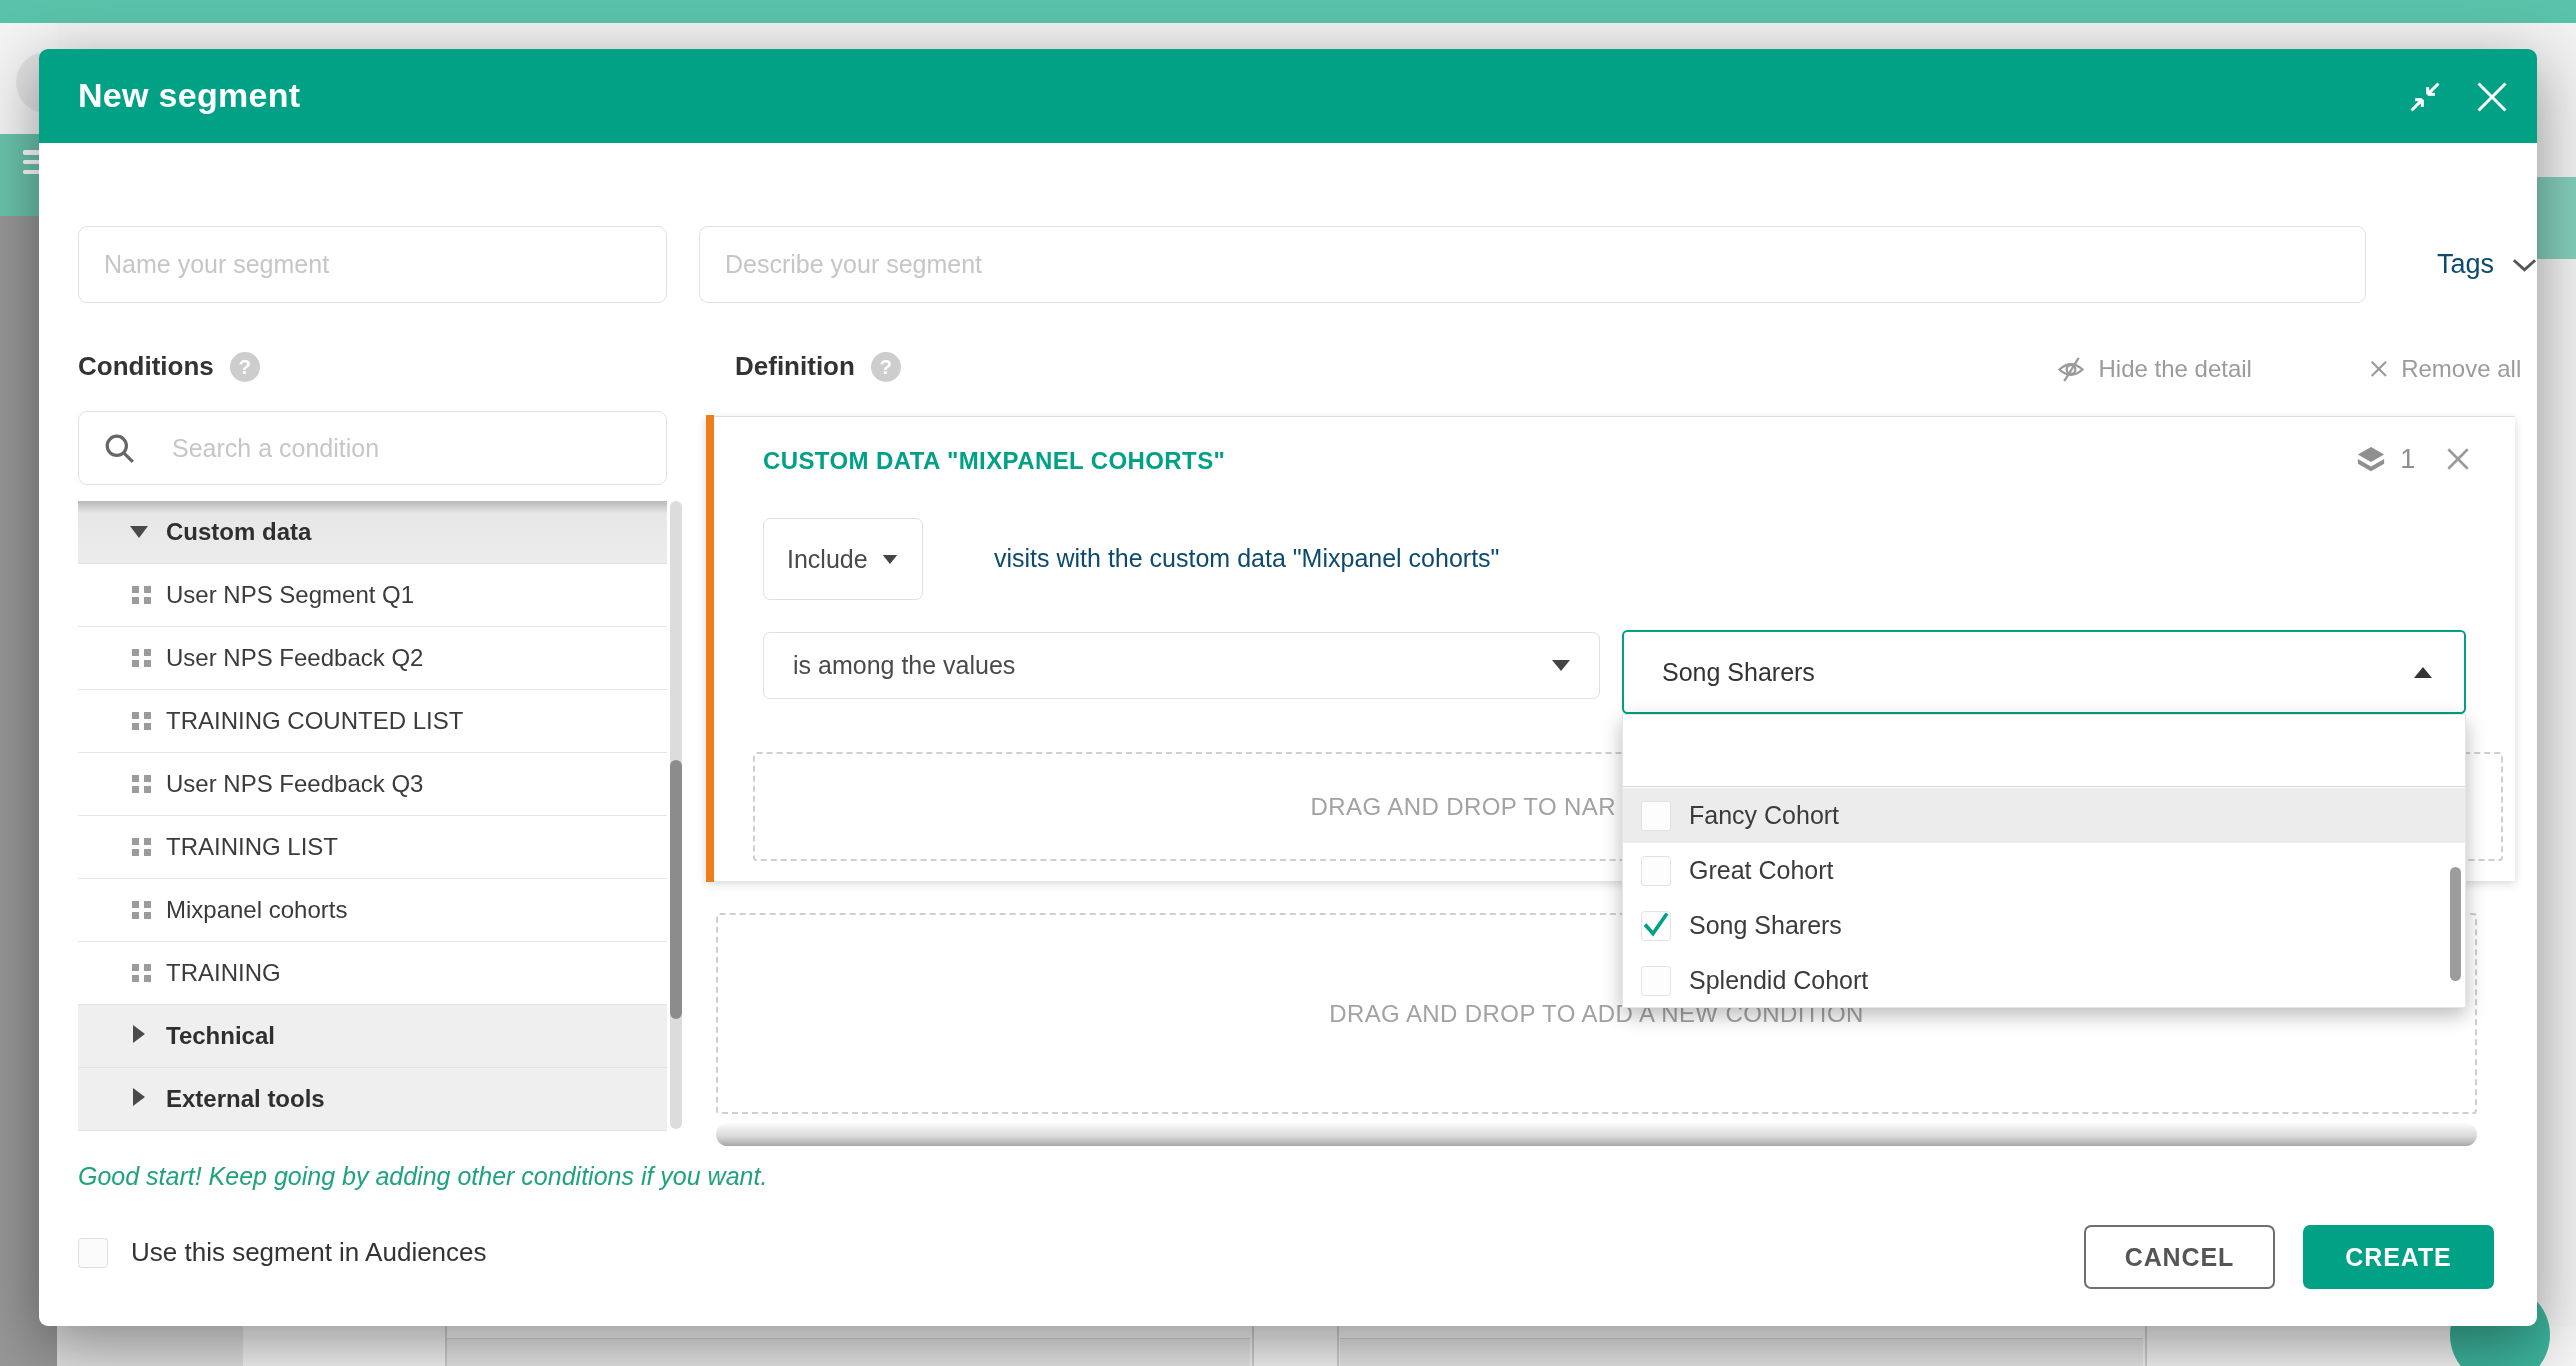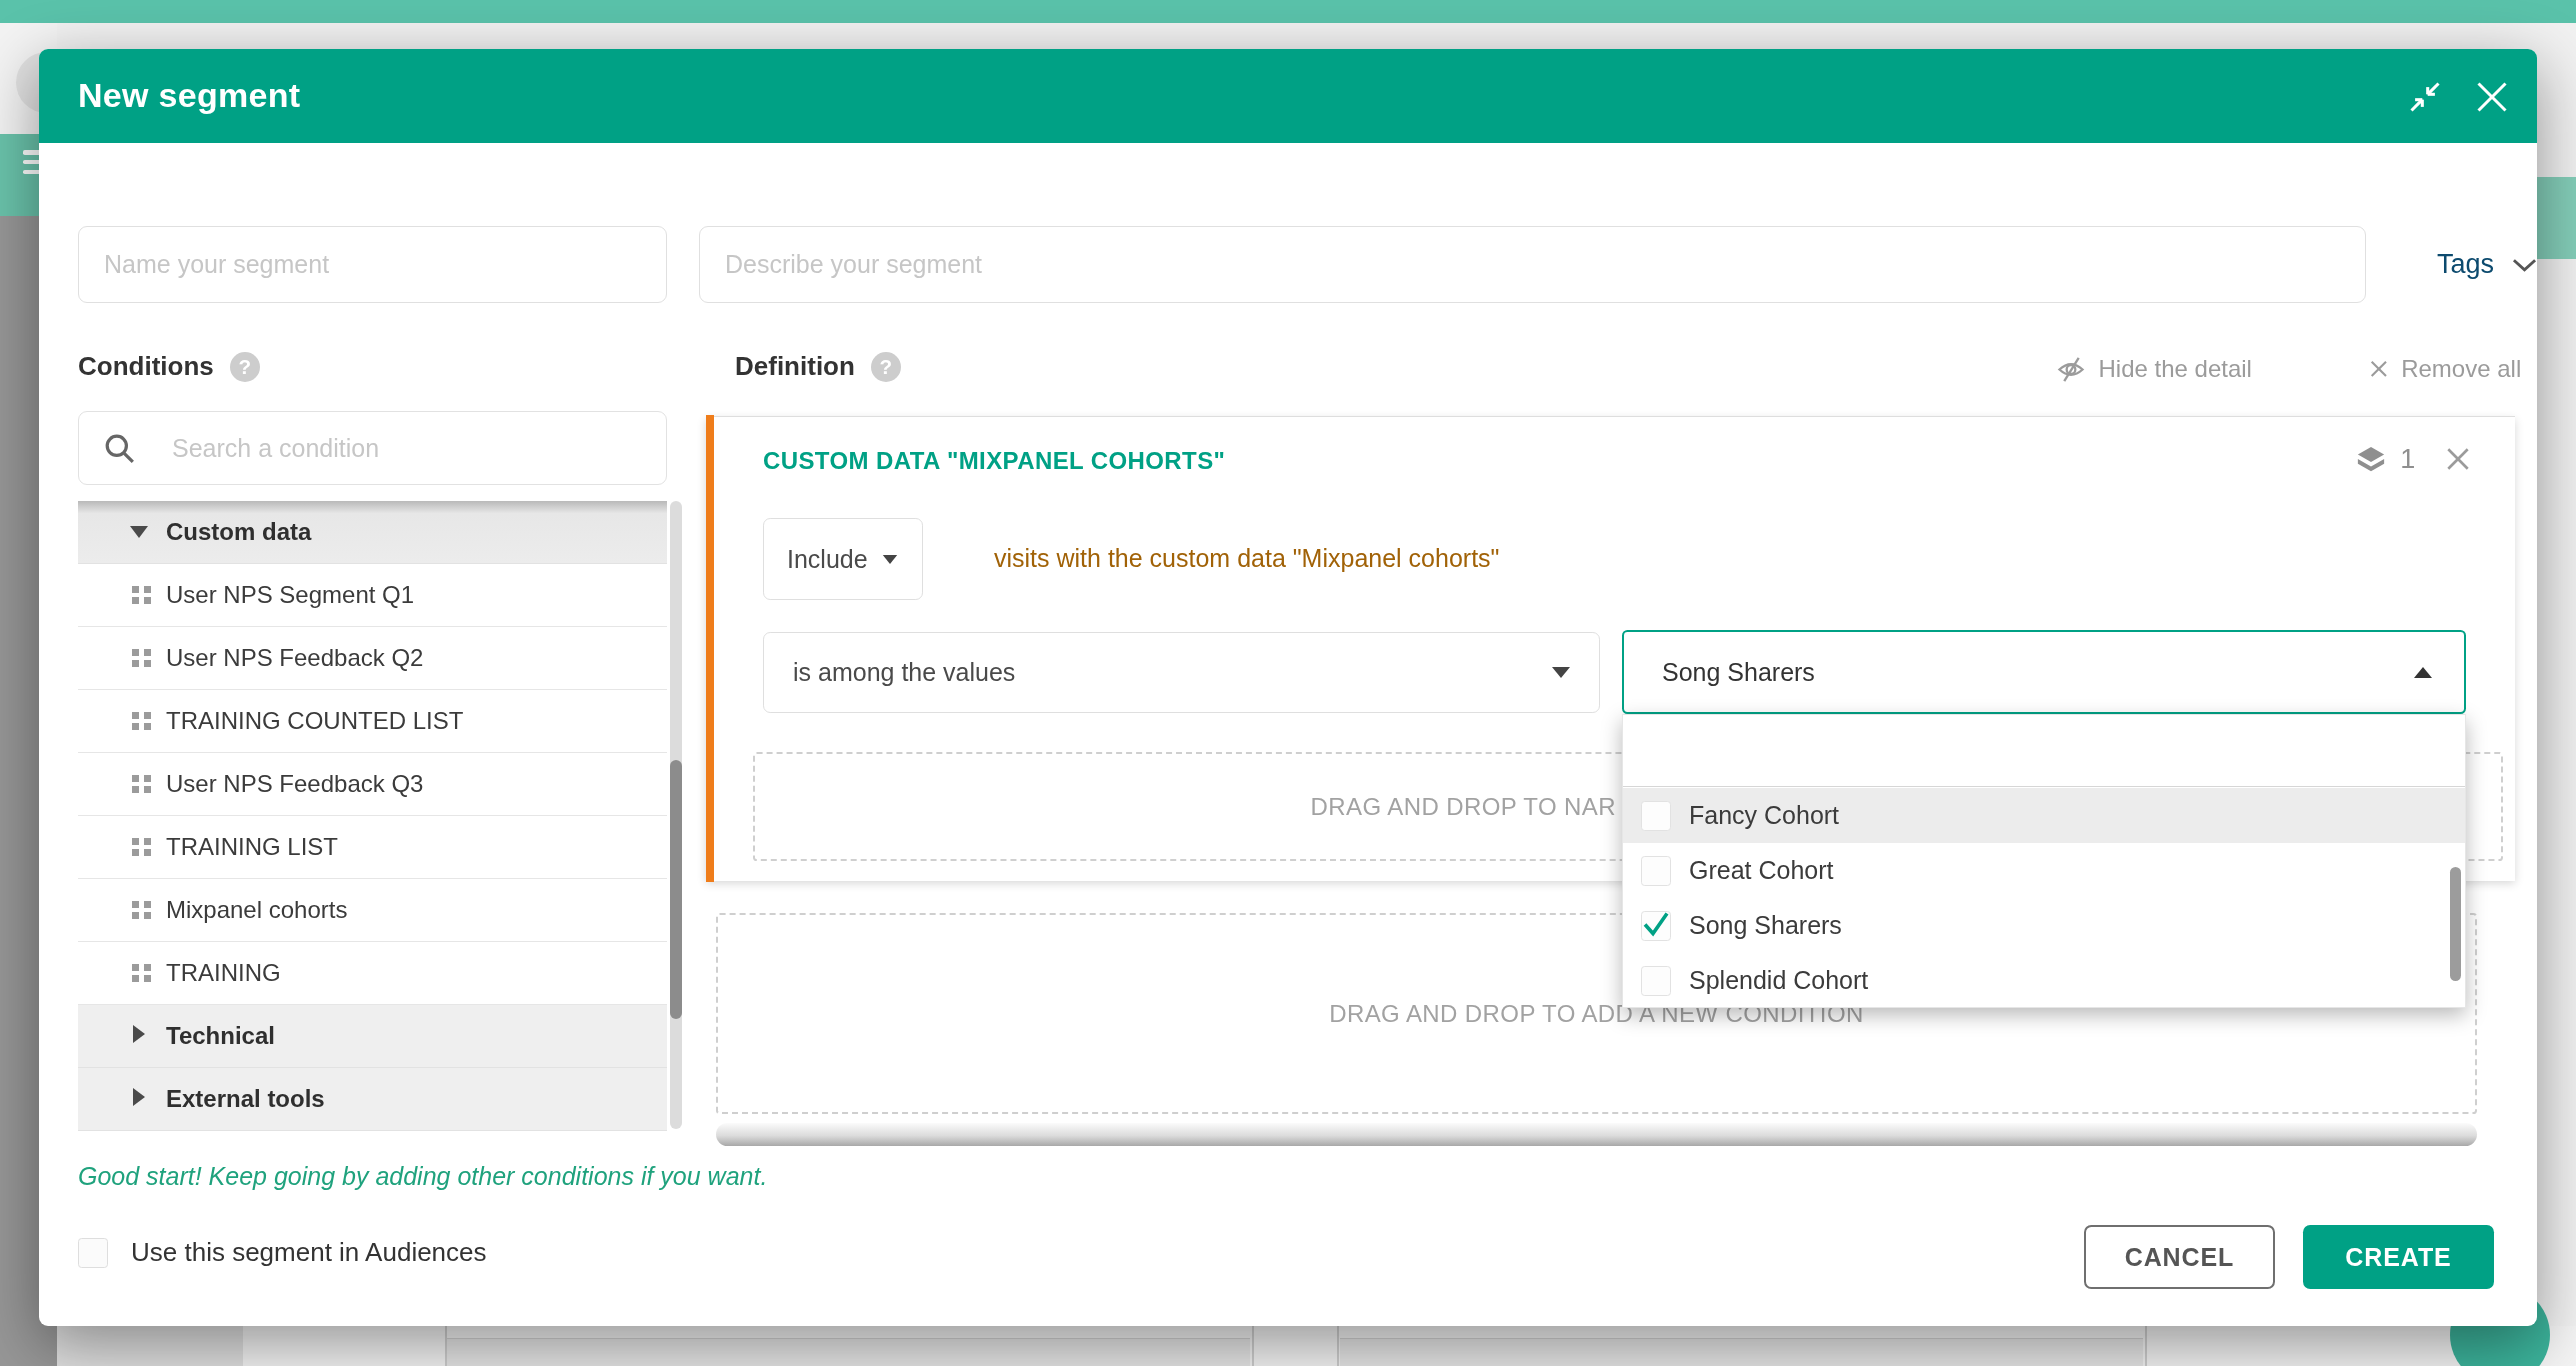--- a/index.html
+++ b/index.html
@@ -276,23 +276,23 @@
         <svg width="30" height="30" viewBox="0 0 34 34">
           <line x1="6" y1="6" x2="28" y2="28" stroke="#9b9b9b" stroke-width="3"></line>
           <line x1="28" y1="6" x2="6" y2="28" stroke="#9b9b9b" stroke-width="3"></line>
         </svg>
       </div>
 
       <div class="abs selbox" style="left:57px;top:101px;width:160px;height:82px;padding:0 23px;justify-content:space-between;">
         <span>Include</span>
         <span class="caret" style="transform:scale(.8);"></span>
       </div>
-      <div class="abs" style="left:288px;top:127px;font-size:25px;color:#a16207;">visits with the custom data "Mixpanel cohorts"</div>
-
-      <div class="abs selbox" style="left:57px;top:215px;width:837px;height:81px;padding:0 29px;justify-content:space-between;">
+      <div class="abs" style="left:288px;top:127px;font-size:25px;color:#0c4a6e;">visits with the custom data "Mixpanel cohorts"</div>
+
+      <div class="abs selbox" style="left:57px;top:215px;width:837px;height:67px;padding:0 29px;justify-content:space-between;">
         <span>is among the values</span>
         <span class="caret"></span>
       </div>
 
       <div class="abs dashzone" style="left:47px;top:335px;width:1750px;height:109px;"></div>
       <div class="abs dashtext" style="left:47px;top:335px;width:863px;height:109px;display:flex;align-items:center;justify-content:flex-end;">DRAG AND DROP TO NAR</div>
     </div>
 
     <div class="abs dashzone" style="left:677px;top:864px;width:1761px;height:201px;display:flex;align-items:center;justify-content:center;">
       <span class="dashtext">DRAG AND DROP TO ADD A NEW CONDITION</span>

